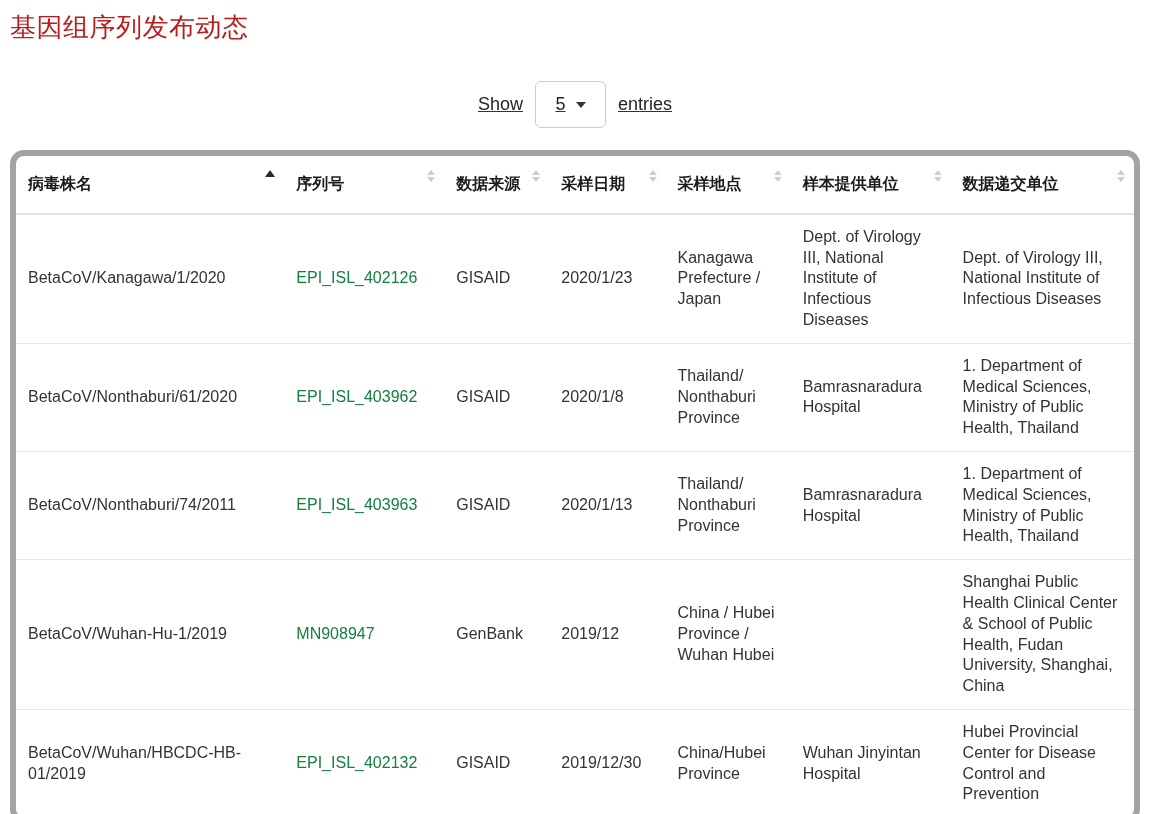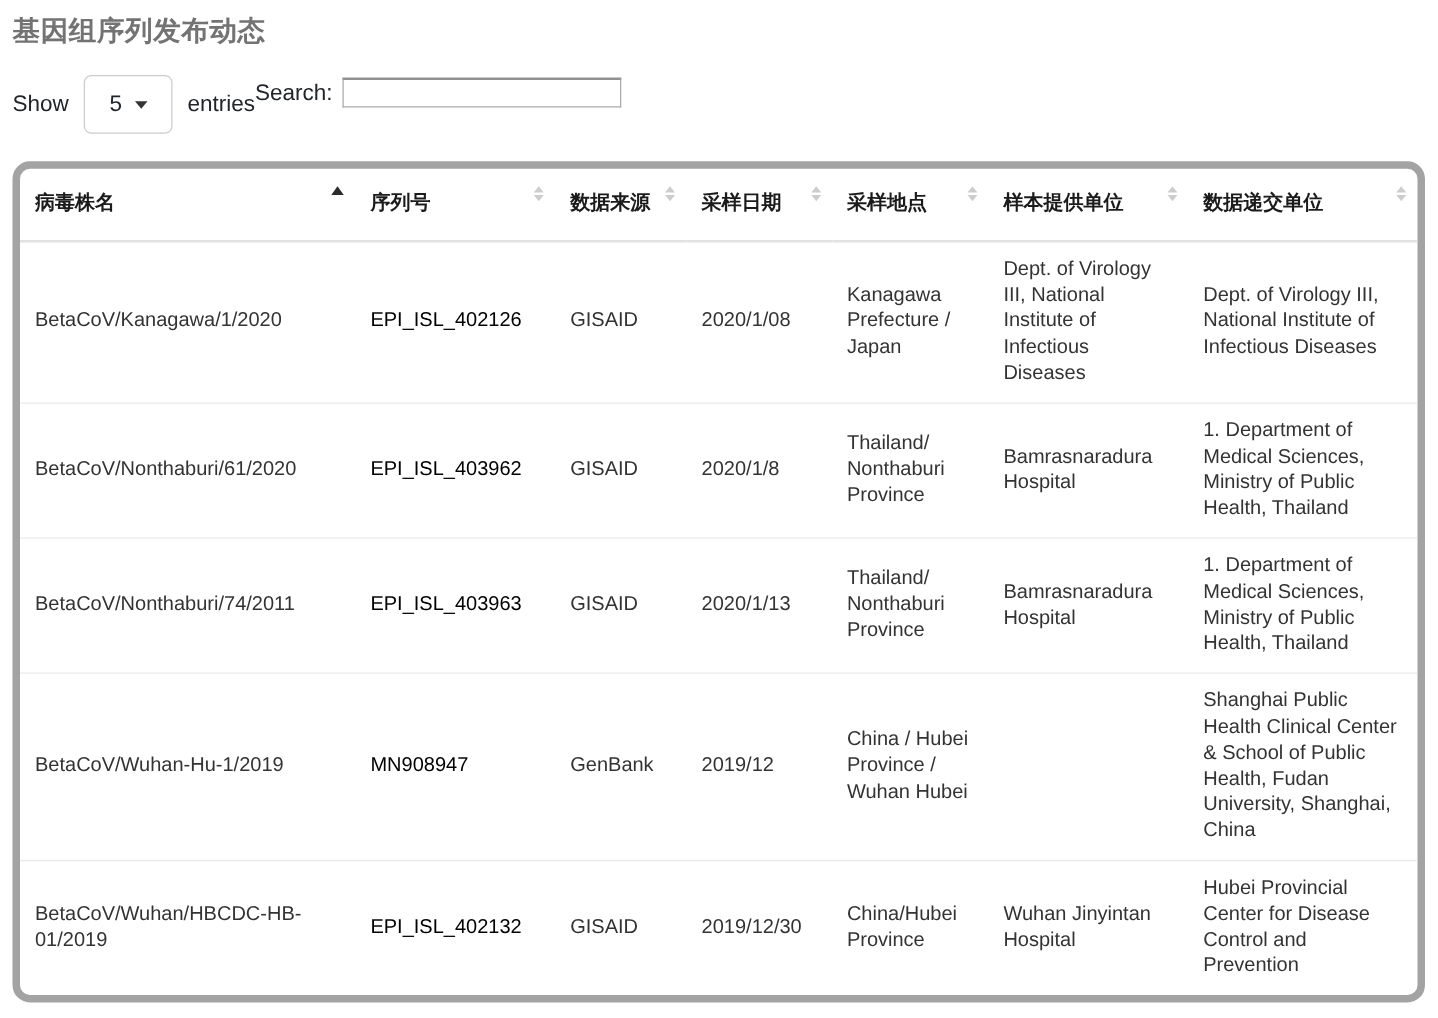--- a/index.html
+++ b/index.html
@@ -5,34 +5,35 @@
   * { box-sizing: border-box; }
   html, body { margin: 0; padding: 0; background: #fff; }
   body {
     width: 1150px;
     font-family: "Liberation Sans", "DejaVu Sans", sans-serif;
     color: #333;
   }
   .page { padding: 8px 10px 0 10px; }
 
   .page-title {
-    font-size: 22px;
-    font-weight: 700;
-    color: #737373;
+    font-size: 26px;
+    font-weight: 400;
+    color: #b91c1c;
     margin: 2px 0 0 0;
     letter-spacing: 0.5px;
   }
 
   
   .controls {
-    margin-top: 20px;
+    margin-top: 36px;
     margin-bottom: 22px;
     display: flex;
-    justify-content: flex-start;
+    justify-content: center;
     align-items: flex-start;
+    text-decoration: underline;
   }
   .show-group {
     display: flex;
     align-items: center;
     gap: 12px;
     font-size: 18px;
     color: #212529;
   }
   .select-box {
     width: 71px;
@@ -125,44 +126,40 @@
     border-left: 4px solid transparent;
     border-right: 4px solid transparent;
     border-top: 5px solid #cdcdcd;
   }
   .sort-icons.asc .tri-up {
     border-left-width: 5px;
     border-right-width: 5px;
     border-bottom: 7px solid #2b2b2b;
   }
   a.cell-link {
-    color: #000000;
+    color: #15803d;
     text-decoration: none;
     cursor: pointer;
   }
 </style>
 </head>
 <body>
 
 <div class="page">
 
   <h1 class="page-title">基因组序列发布动态</h1>
 
   <div class="controls">
     <div class="show-group">
       <span>Show</span>
       <div class="select-box">
         <span>5</span>
         <span class="caret-down"></span>
       </div>
       <span>entries</span>
-    </div>
-    <div class="search-group">
-      <span>Search:</span>
-      <input class="search-input" type="text" value="" style="">
     </div>
   </div>
 
   <div class="table-frame">
     <table class="data-table">
       <colgroup id="cols">
           <col style="width: 24%;">
           <col style="width: 14.3%;">
           <col style="width: 9.4%;">
           <col style="width: 10.4%;">
@@ -199,21 +196,21 @@
                 <span class="tri-up"></span>
                 <span class="tri-down"></span>
               </span></th>
           </tr>
       </thead>
       <tbody id="table-body">
           <tr>
             <td>BetaCoV/Kanagawa/1/2020</td>
             <td><a class="cell-link">EPI_ISL_402126</a></td>
             <td>GISAID</td>
-            <td>2020/1/08</td>
+            <td>2020/1/23</td>
             <td>Kanagawa Prefecture / Japan</td>
             <td>Dept. of Virology III, National Institute of Infectious Diseases</td>
             <td>Dept. of Virology III, National Institute of Infectious Diseases</td>
           </tr>
           <tr>
             <td>BetaCoV/Nonthaburi/61/2020</td>
             <td><a class="cell-link">EPI_ISL_403962</a></td>
             <td>GISAID</td>
             <td>2020/1/8</td>
             <td>Thailand/ Nonthaburi Province</td>

